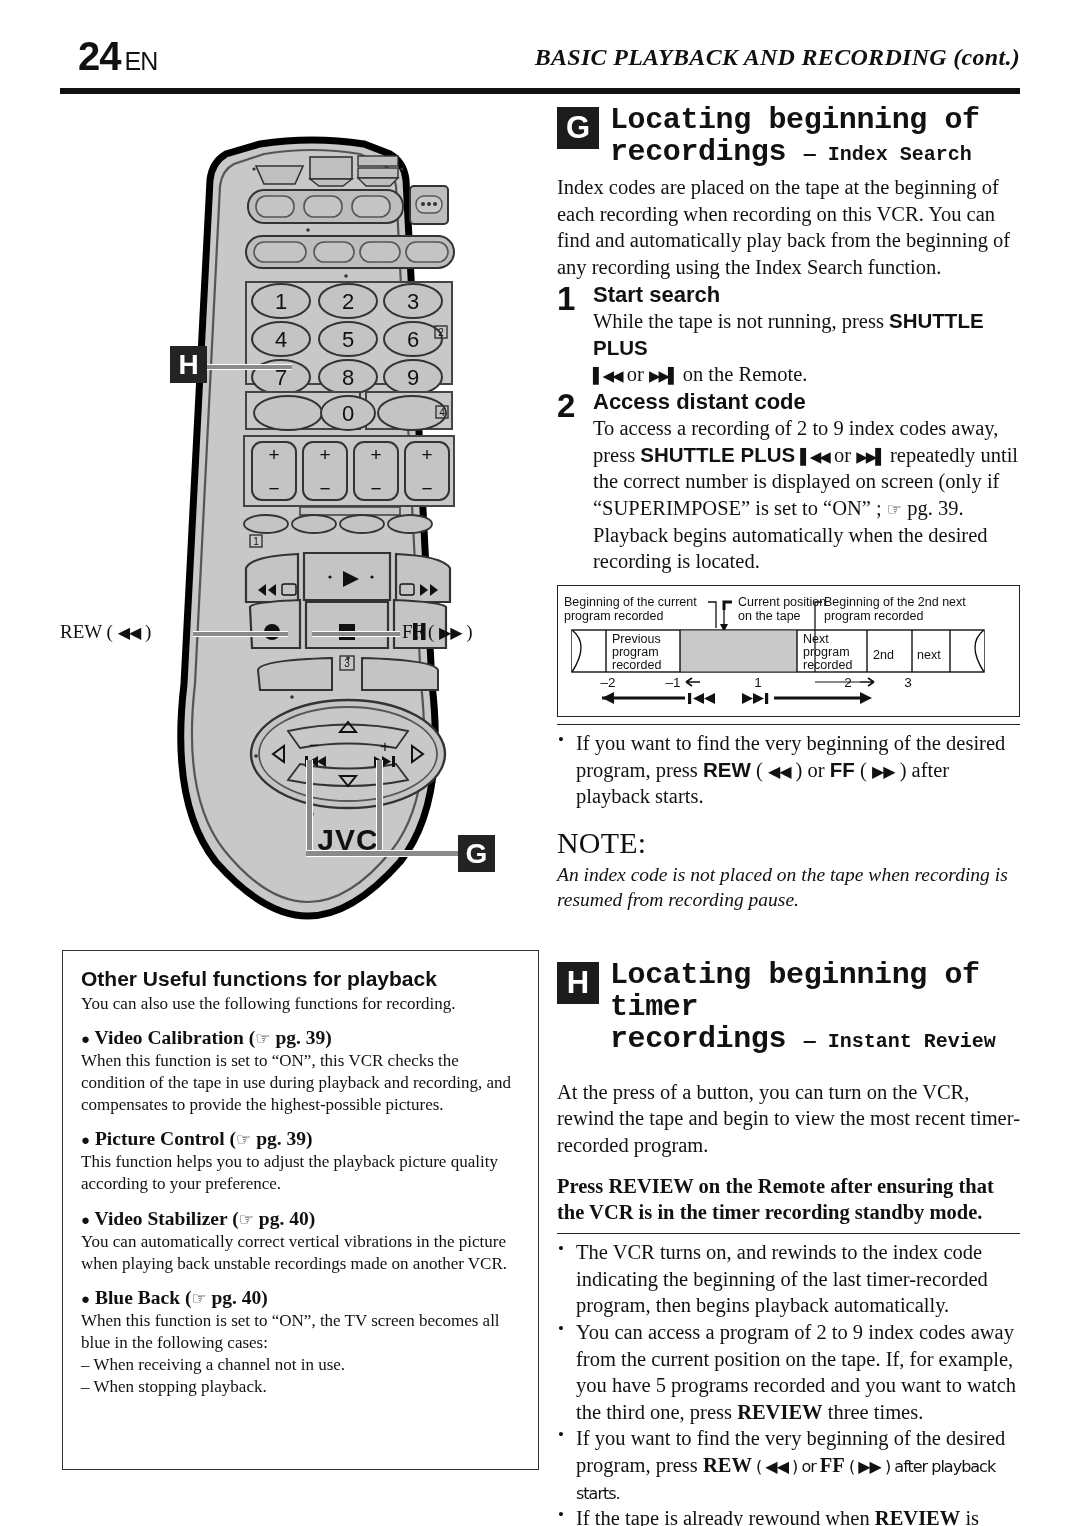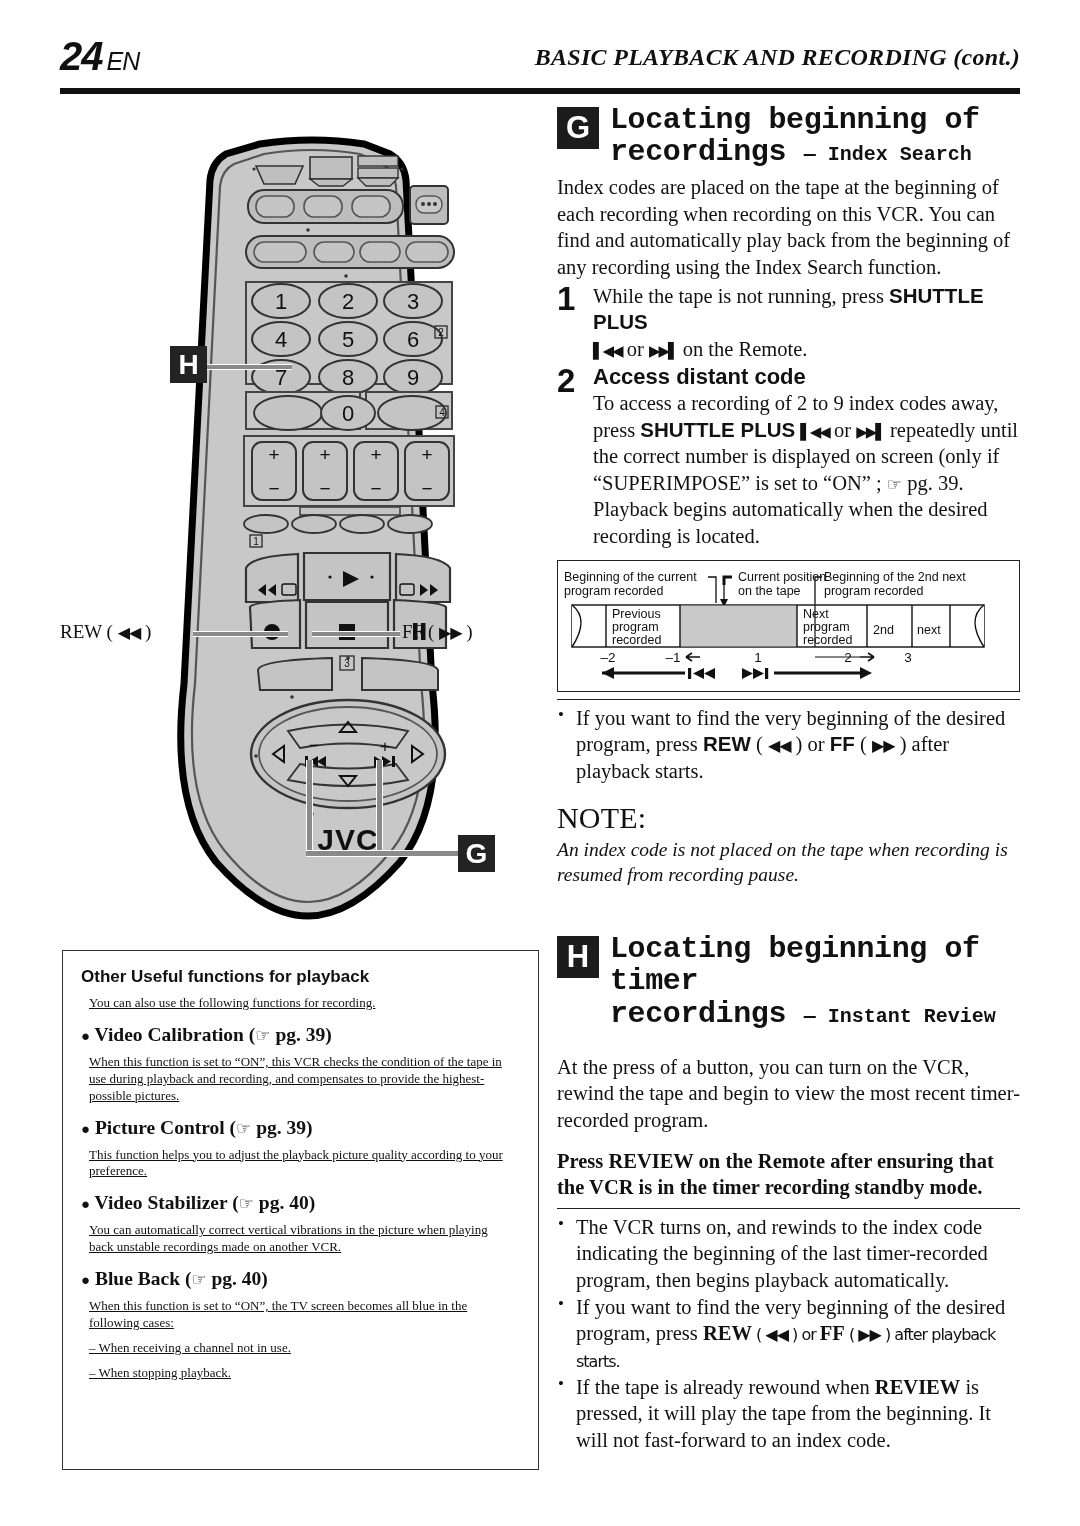--- a/index.html
+++ b/index.html
@@ -8,23 +8,23 @@
     width: 1080px; height: 1526px;
     background: #ffffff;
     font-family: "Liberation Serif", serif;
     color: #111;
   }
   .page { position: relative; width: 1080px; height: 1526px; overflow: hidden; }
 
   
   .hdr { position: absolute; left: 60px; top: 36px; width: 960px; height: 56px; }
   .pageno {
-    position: absolute; left: 0; top: -2px;
+    position: absolute; left: 18px; top: -2px;
     font-family: "Liberation Sans", sans-serif;
-    font-weight: bold; font-style: italic;
+    font-weight: bold; 
     font-size: 40px; letter-spacing: -1px;
   }
   .pageno .en { font-size: 25px; font-weight: normal; margin-left: 4px; }
   .hdr-title {
     position: absolute; right: 0; top: 8px;
     font-family: "Liberation Serif", serif;
     font-weight: bold; font-style: italic;
     font-size: 24px; letter-spacing: .3px;
     white-space: nowrap;
   }
@@ -92,22 +92,22 @@
 
   
   .note-lbl { font-size: 30px; margin: 16px 0 2px 0; letter-spacing: .2px; }
   .note-txt { font-size: 19.5px; font-style: italic; line-height: 1.30; }
 
   
   .info-box {
     position: absolute; left: 2px; top: 846px; width: 477px; min-height: 520px;
     border: 1.6px solid #333; padding: 16px 18px 14px 18px; background: #fff;
   }
-  .info-h { font-family:"Liberation Sans", sans-serif; font-weight: bold; font-size: 17px; margin-bottom: 2px; }
-  .info-p { font-size: 13px; line-height: 1.30; margin: 8px; text-decoration: underline; }
+  .info-h { font-family:"Liberation Sans", sans-serif; font-weight: bold; font-size: 21px; margin-bottom: 2px; }
+  .info-p { font-size: 17px; line-height: 1.30; margin: 0; }
   .info-item-h { font-size: 19.5px; font-weight: bold; margin: 12px 0 1px 0; }
   .info-item-h .dot { font-size: 15px; }
 
   
   .remote-wrap { position: absolute; left: 0px; top: 20px; width: 500px; height: 800px; }
   .callout-badge {
     position: absolute; width: 37px; height: 37px; background: #232323; color: #fff;
     font-family: "Liberation Sans", sans-serif; font-weight: bold; font-size: 28px;
     line-height: 37px; text-align: center;
   }
@@ -361,20 +361,21 @@
         <span>recordings</span>
         <span class="sec-sub">— Index Search</span>
       </div>
     </div>
 
     <p class="body">Index codes are placed on the tape at the beginning of each recording when recording on this VCR. You can find and automatically play back from the beginning of any recording using the Index Search function.</p>
 
     <div class="step">
       <div class="step-num">1</div>
       <div class="step-body">
+        <div class="step-title">Start search</div>
         <div class="step-text">
           <span>While the tape is not running, press </span><b class="sans-b">SHUTTLE PLUS</b><br>
           <span class="g2">▌◀◀</span><span> or </span><span class="g2">▶▶▌</span><span> on the Remote.</span>
         </div>
       </div>
     </div>
 
     <div class="step">
       <div class="step-num">2</div>
       <div class="step-body">
@@ -485,20 +486,23 @@
     <div class="sp12"></div>
     <p class="body" style="font-weight:bold">Press REVIEW on the Remote after ensuring that the VCR is in the timer recording standby mode.</p>
 
     <div class="thin-rule"></div>
 
     <ul class="bl">
       <li>
         <span>The VCR turns on, and rewinds to the index code indicating the beginning of the last timer-recorded program, then begins playback automatically.</span>
       </li>
       <li>
+        <span>You can access a program of 2 to 9 index codes away from the current position on the tape. If, for example, you have 5 programs recorded and you want to watch the third one, press </span><b>REVIEW</b><span> three times.</span>
+      </li>
+      <li>
         <span>If you want to find the very beginning of the desired program, press </span><b>REW</b><span class="g"> ( ◀◀ ) or </span><b>FF</b><span class="g"> ( ▶▶ ) after playback starts.</span>
       </li>
       <li>
         <span>If the tape is already rewound when </span><b>REVIEW</b><span> is pressed, it will play the tape from the beginning. It will not fast-forward to an index code.</span>
       </li>
 
     </ul>
   </div>
 
 </div>

